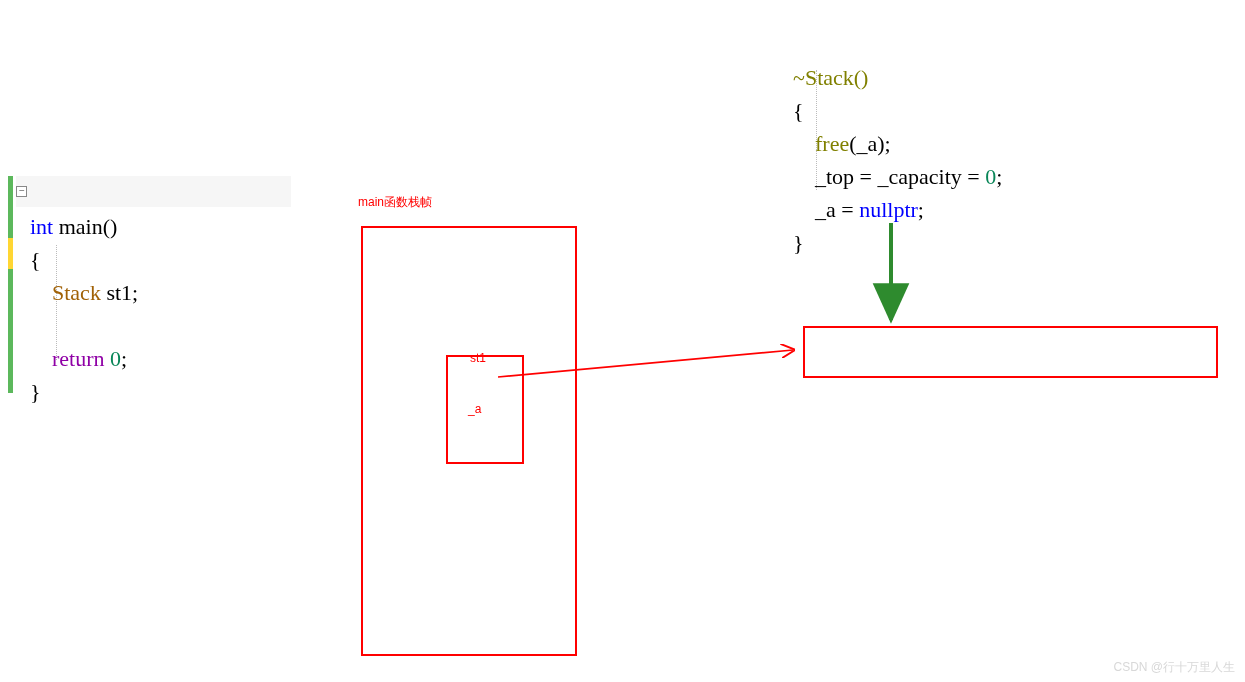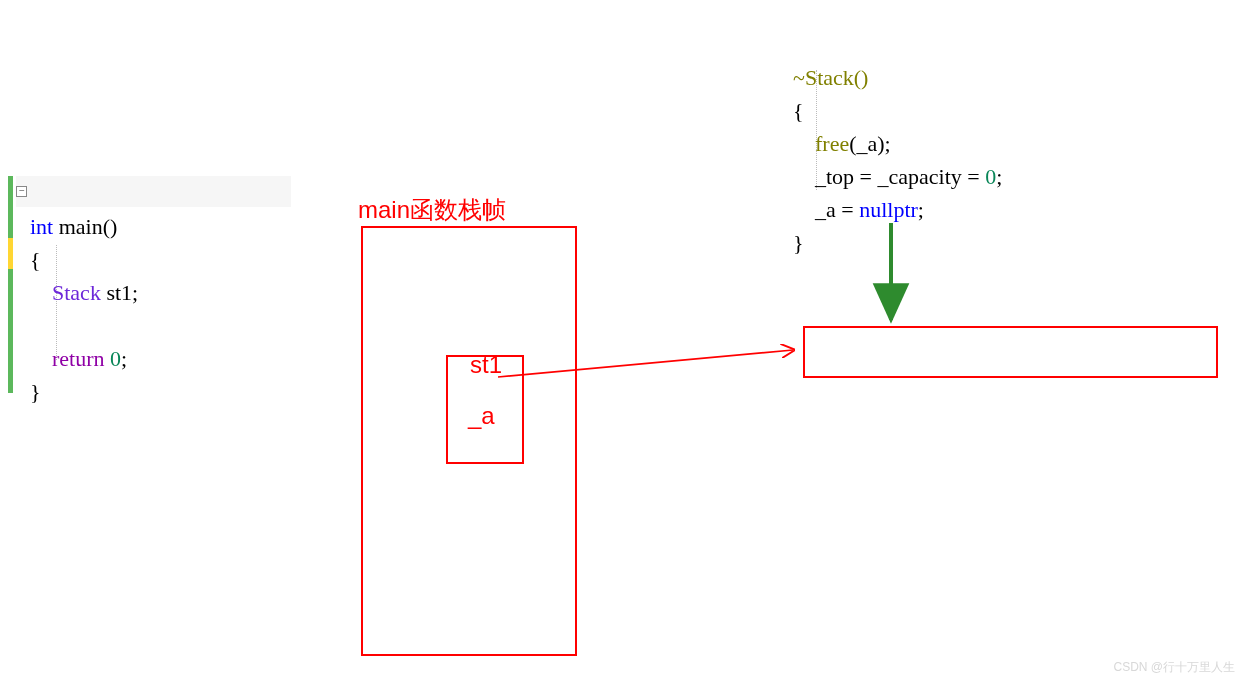--- a/index.html
+++ b/index.html
@@ -12,21 +12,21 @@
     font-family: Consolas, 'Courier New', monospace;
     font-size: 22px;
   }
   .code-block {
     position: absolute;
     white-space: pre;
     line-height: 1.5;
     font-family: Liberation Serif, serif;
   }
   .kw-blue { color: #0000ff; }
-  .kw-teal { color: #6d28d9; }
+  .kw-teal { color: #a16207; }
   .kw-purple { color: #8f00a6; }
   .kw-olive { color: #808000; }
   .kw-black { color: #000000; }
   .kw-num { color: #098658; }
   .gutter {
     position: absolute;
     width: 5px;
   }
   .g-green { background: #5cb85c; }
   .g-yellow { background: #ffd633; }
@@ -48,21 +48,21 @@
   }
   .dotted-guide {
     position: absolute;
     border-left: 1px dotted #bbb;
   }
   .red-box { position: absolute; border: 2px solid #ff0000; }
   .red-label {
     position: absolute;
     color: #ff0000;
     font-family: "Microsoft YaHei", Arial, sans-serif;
-    font-size: 24px;
+    font-size: 12px;
   }
   .arrow-svg {
     position: absolute;
     top: 0; left: 0;
     width: 1245px; height: 682px;
     pointer-events: none;
   }
   .watermark {
     position: absolute;
     right: 10px;

